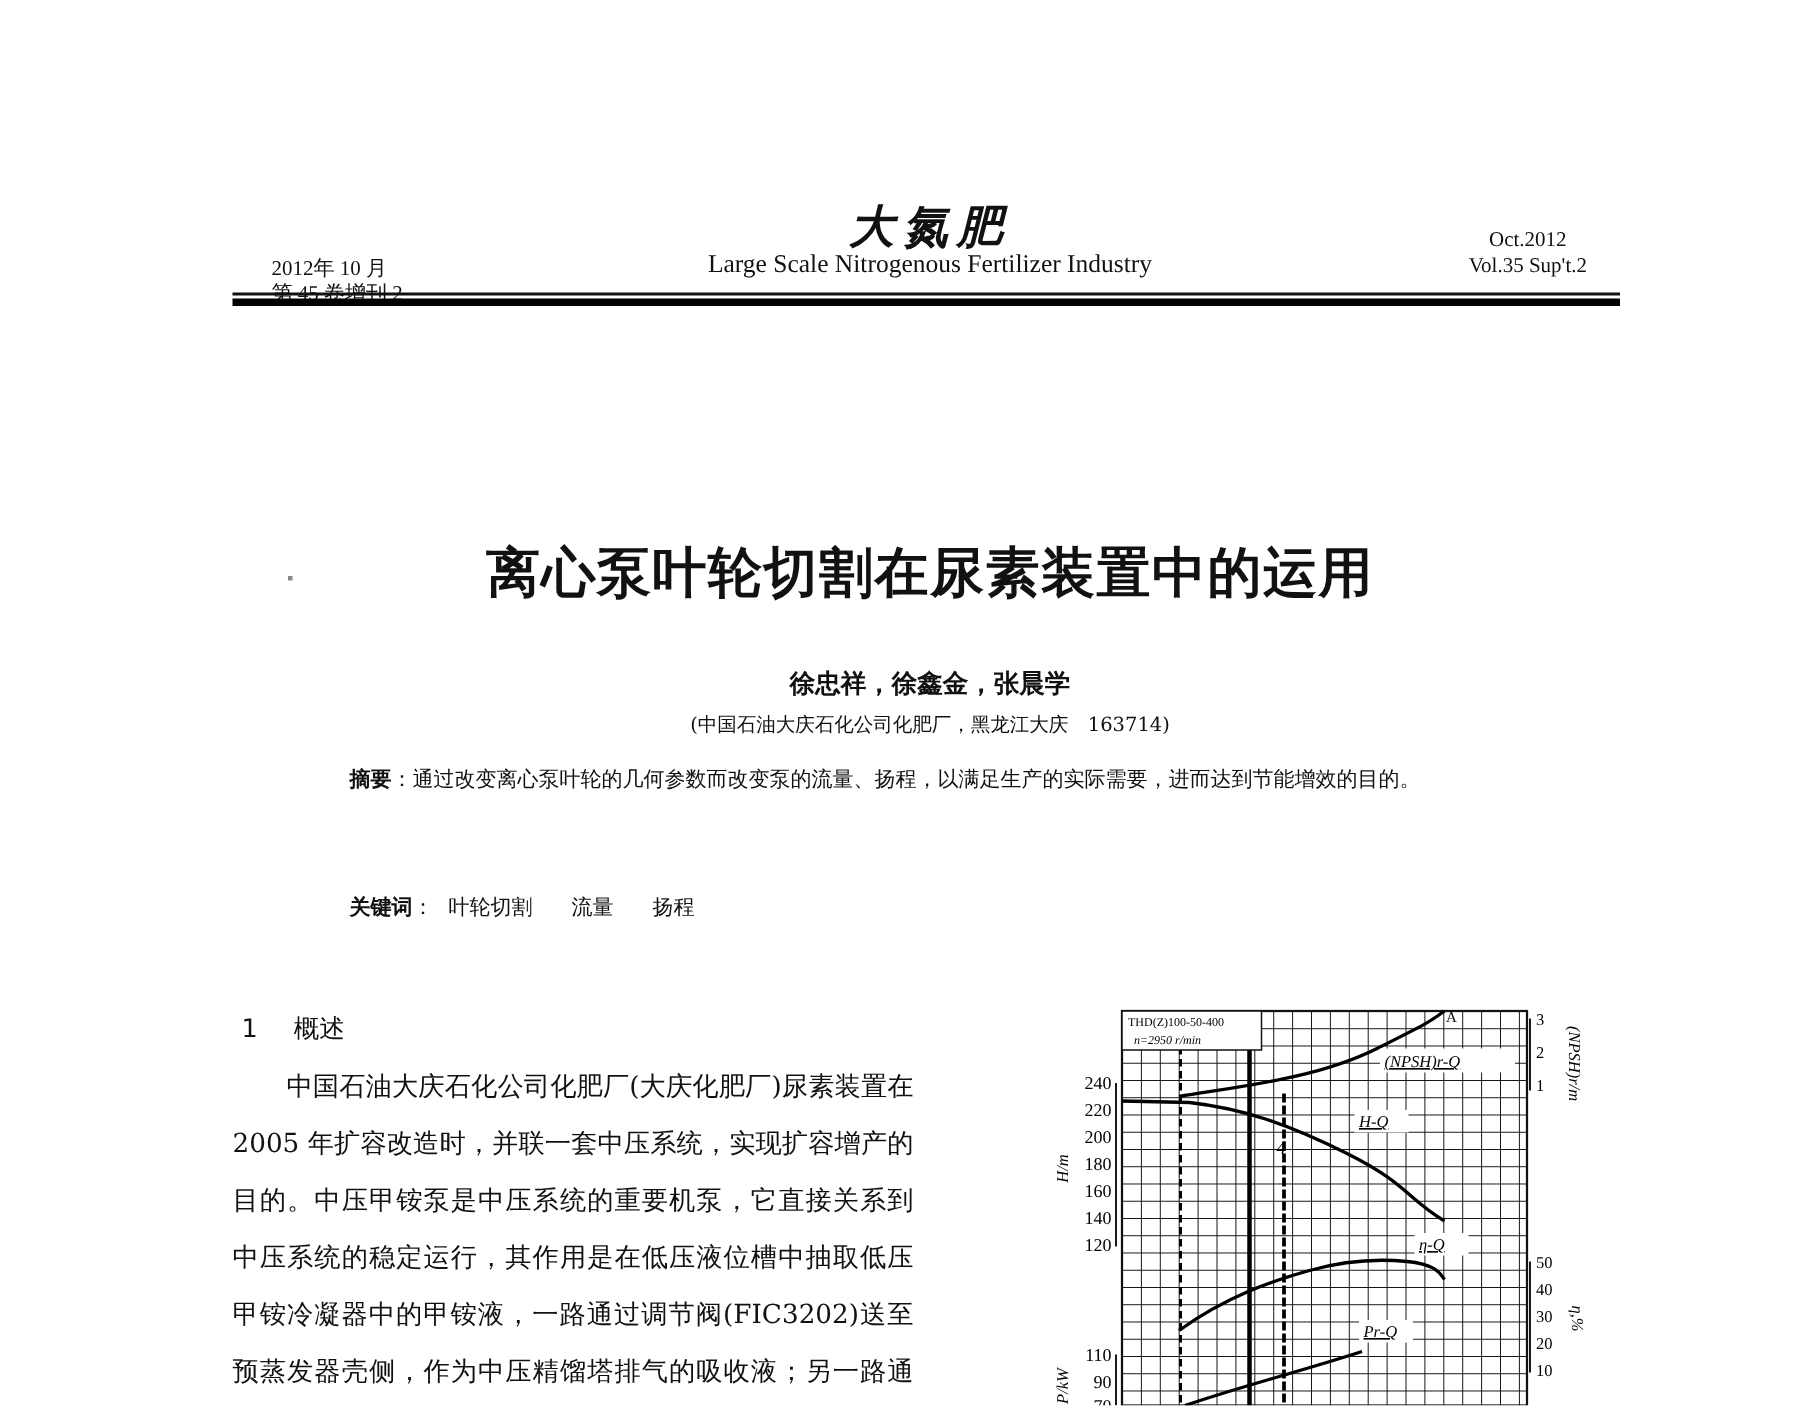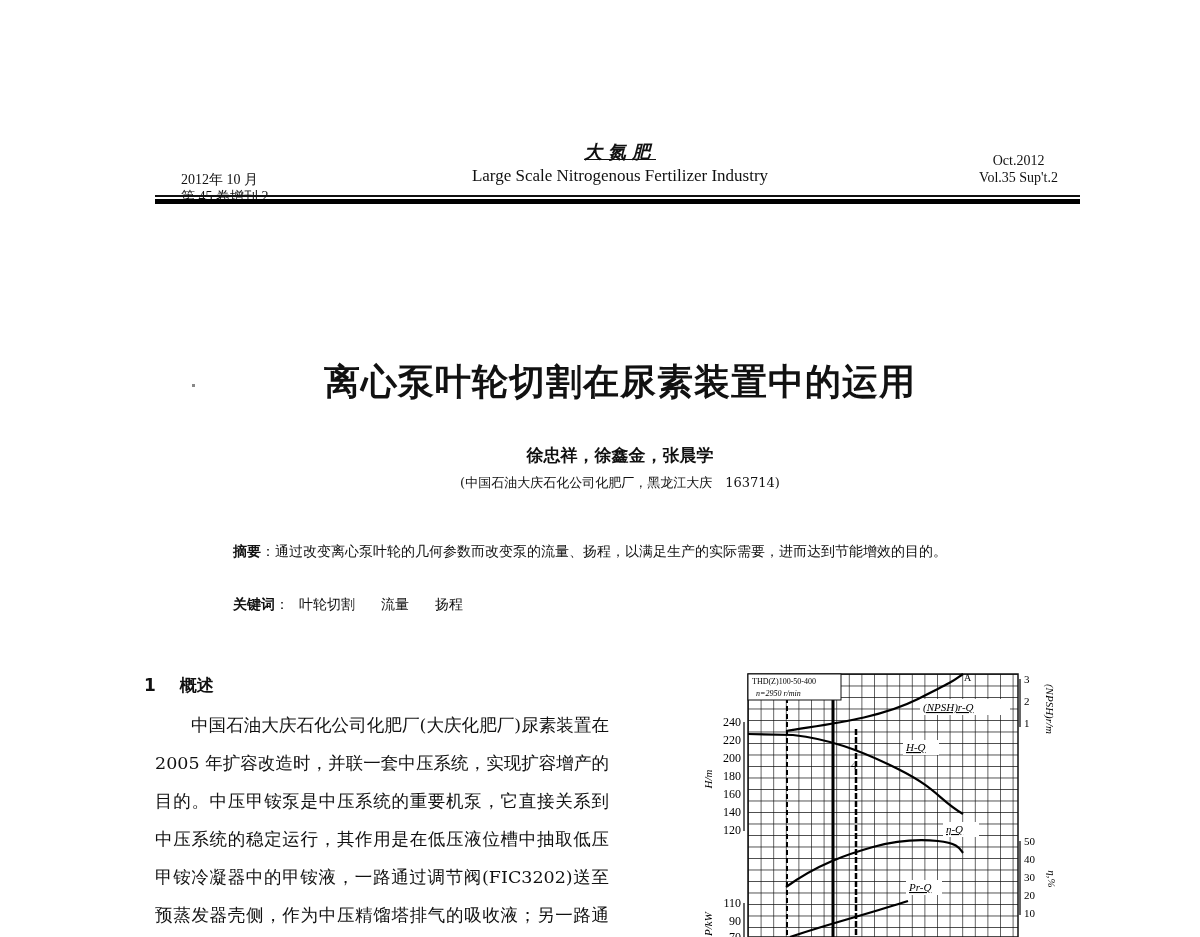--- a/index.html
+++ b/index.html
@@ -3,38 +3,38 @@
 <meta charset="utf-8">
 <style>
   html, body { margin:0; padding:0; background:#ffffff; }
   body { width:1200px; height:937px; position:relative; overflow:hidden; color:#111; font-family:"DejaVu Serif", serif; }
   .abs { position:absolute; }
 
   
   .hdr-left { left:181px; top:152px; font-size:14px; line-height:17px; font-family:"Liberation Serif", serif;margin-top:19px; }
   .hdr-right { right:142px; top:152px; font-size:14px; line-height:17px; text-align:center; font-family:"Liberation Serif", serif; }
   .hdr-center { left:440px; width:360px; top:136px; text-align:center; }
-  .hdr-logo { font-size:18px; font-weight:bold; letter-spacing:6px; font-family:"DejaVu Serif", serif; line-height:32px; font-style:italic;text-decoration:underline; }
+  .hdr-logo { font-size:30px; font-weight:bold; letter-spacing:6px; font-family:"DejaVu Serif", serif; line-height:32px; font-style:italic; }
   .hdr-sub { font-size:17px; font-family:"Liberation Serif", serif; line-height:16px; }
   .rule-thin { left:155px; width:925px; top:195px; height:2px; background:#111; }
   .rule-thick { left:155px; width:925px; top:199px; height:5px; background:#000; }
 
   
   .title { left:0; width:1240px; top:358px; text-align:center; font-size:36px; font-weight:bold; font-family:"DejaVu Sans", sans-serif; letter-spacing:1px; }
   .authors { left:0; width:1240px; top:444px; text-align:center; font-size:17px; font-weight:bold; font-family:"DejaVu Sans", sans-serif; }
   .affil { left:0; width:1240px; top:474px; text-align:center; font-size:13px; }
 
   
-  .abstract { left:199px; width:850px; top:535px; font-size:14px; line-height:33px; text-indent:34px; }
+  .abstract { left:199px; width:850px; top:504px; font-size:14px; line-height:33px; text-indent:34px; }
   .abstract b, .keywords b { font-family:"DejaVu Sans", sans-serif; }
   .keywords { left:233px; top:596px; font-size:14px; }
   .kw-item { margin-right:16px;padding-left:10px; }
 
   
-  .sec-title { left:144px; top:674px; font-size:17px; font-weight:bold; font-family:"DejaVu Sans", sans-serif; }
+  .sec-title { left:161px; top:674px; font-size:17px; font-weight:normal; font-family:"DejaVu Sans", sans-serif; }
   .sec-num { margin-right:24px; }
   .body-text { left:155px; width:454px; top:706px; font-size:17.5px; line-height:38px; text-align:justify; text-indent:36px; }
 
   
   .chart { left:698px; top:669px; width:362px; height:268px; }
   .dot { left:192px; top:384px; width:3px; height:3px; background:#888; }
 </style>
 </head>
 <body>
 

